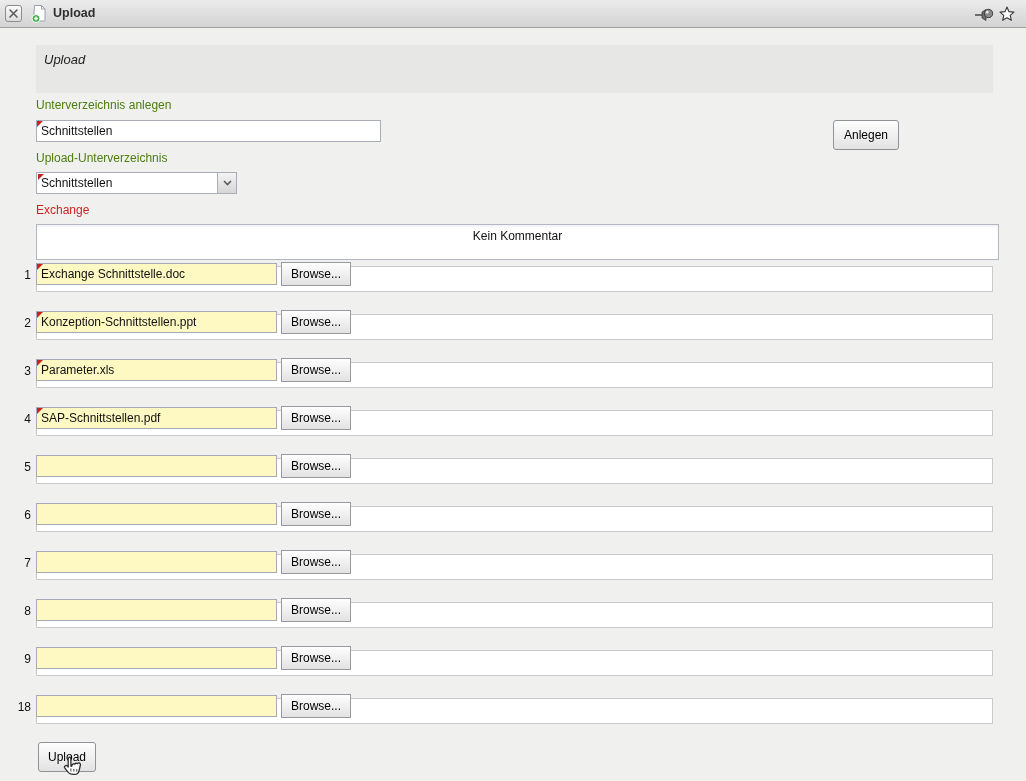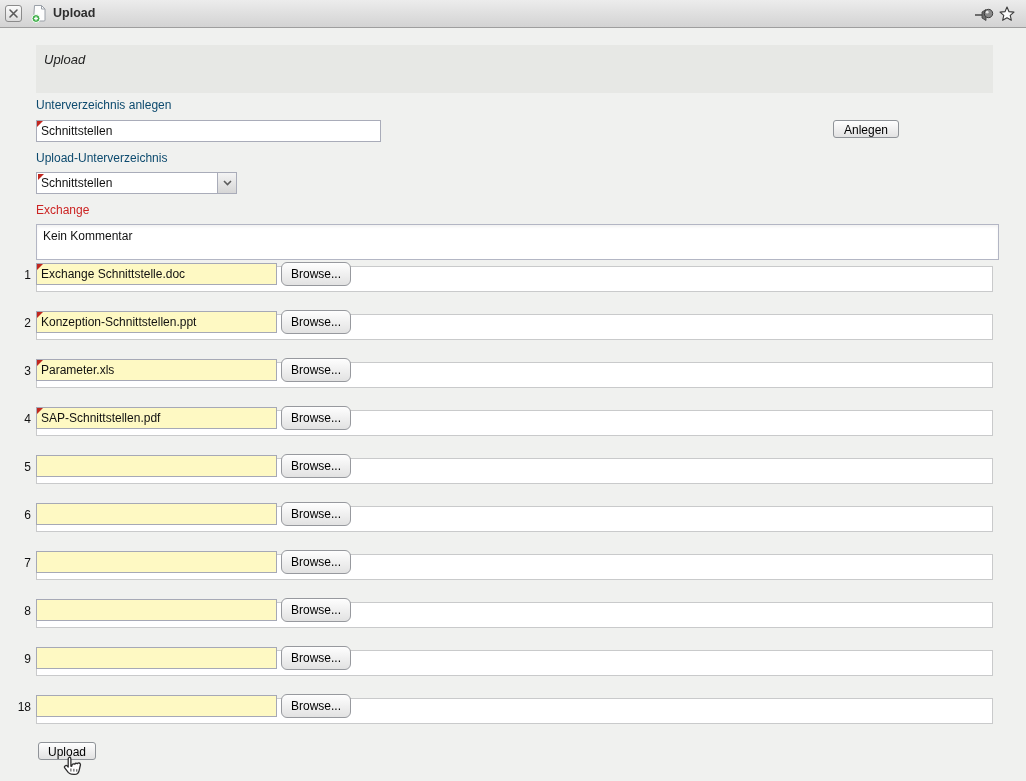--- a/index.html
+++ b/index.html
@@ -32,49 +32,49 @@
 
   
   .header-box{
     position:absolute;left:36px;top:45px;width:957px;height:48px;box-sizing:border-box;
     background:#e7e8e5;padding:7px 8px 0 8px;
   }
   .header-title{font-style:italic;font-size:13px;color:#222;}
   .header-subtitle{font-size:11px;margin-top:6px;color:#222;}
 
   
-  .field-label{position:absolute;left:36px;font-size:12px;color:#0c4a6e;}
+  .field-label{position:absolute;left:36px;font-size:12px;color:#4d7c0f;}
   .label-red{color:#cc2423;}
 
   
   .fwrap{position:absolute;box-sizing:border-box;}
   .corner{
     display:none;position:absolute;top:1px;left:1px;width:0;height:0;
     border-top:6px solid #c1271f;border-right:6px solid transparent;
     pointer-events:none;
   }
   .fwrap.marked > .corner{display:block;}
 
   input.text{
     width:100%;height:100%;box-sizing:border-box;
     border:1px solid #a9acb9;background:#fff;
     font-family:"Liberation Sans", sans-serif;font-size:12px;color:#111;
     padding:2px 4px;outline:none;
   }
 
   
   .btn{
-    position:absolute;height:18px;box-sizing:border-box;
+    position:absolute;height:30px;box-sizing:border-box;
     background:linear-gradient(#fefefe,#e2e2e2);
     border:1px solid #8f9398;border-radius:3px;
     font-family:"Liberation Sans", sans-serif;font-size:12px;color:#000;
     padding:2px 10px;cursor:pointer;
   }
   .btn-browse{
-    height:24px;border-radius:6px;padding:3px 9px;border-color:#97999e;
+    height:24px;border-radius:0;padding:3px 9px;border-color:#97999e;
   }
 
   
   .select{
     position:absolute;left:36px;top:172px;width:201px;height:22px;box-sizing:border-box;
     border:1px solid #a9acb9;background:#fff;cursor:pointer;
   }
   .select-value{
     position:absolute;left:4px;top:0;line-height:20px;font-size:12px;color:#111;
     white-space:nowrap;
@@ -84,21 +84,21 @@
     background:linear-gradient(#f4f4f4,#d6d6d6);
     border-left:1px solid #a9acb9;
     display:flex;align-items:center;justify-content:center;
   }
 
   
   .comment{
     position:absolute;left:36px;top:224px;width:963px;height:36px;box-sizing:border-box;
     border:1px solid #b3b6c4;background:#fff;resize:none;outline:none;
     font-family:"Liberation Sans", sans-serif;font-size:12px;color:#111;
-    padding:4px 6px;box-shadow:inset 0 2px 3px rgba(0,0,0,0.05);
+    padding:4px 6px;box-shadow:inset 0 2px 3px rgba(0,0,0,0.05);text-align:center;
   }
 
   
   .file-row{position:absolute;left:0;width:1000px;height:30px;}
   .rownum{
     position:absolute;left:0;top:5px;width:31px;text-align:right;
     font-size:12px;color:#111;
   }
   .wide-input{
     position:absolute;left:36px;top:3px;width:957px;height:26px;box-sizing:border-box;

